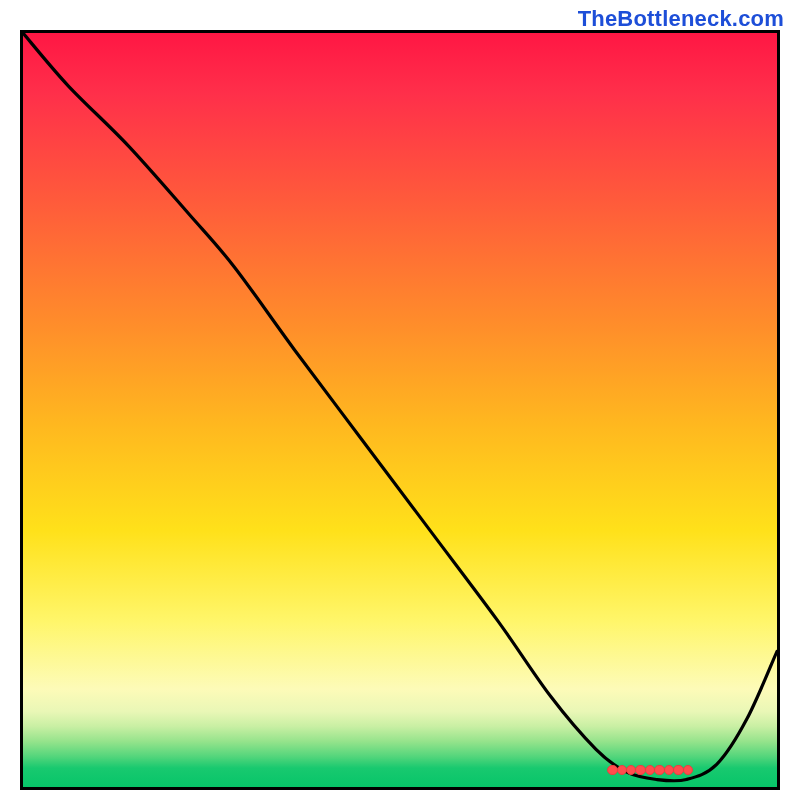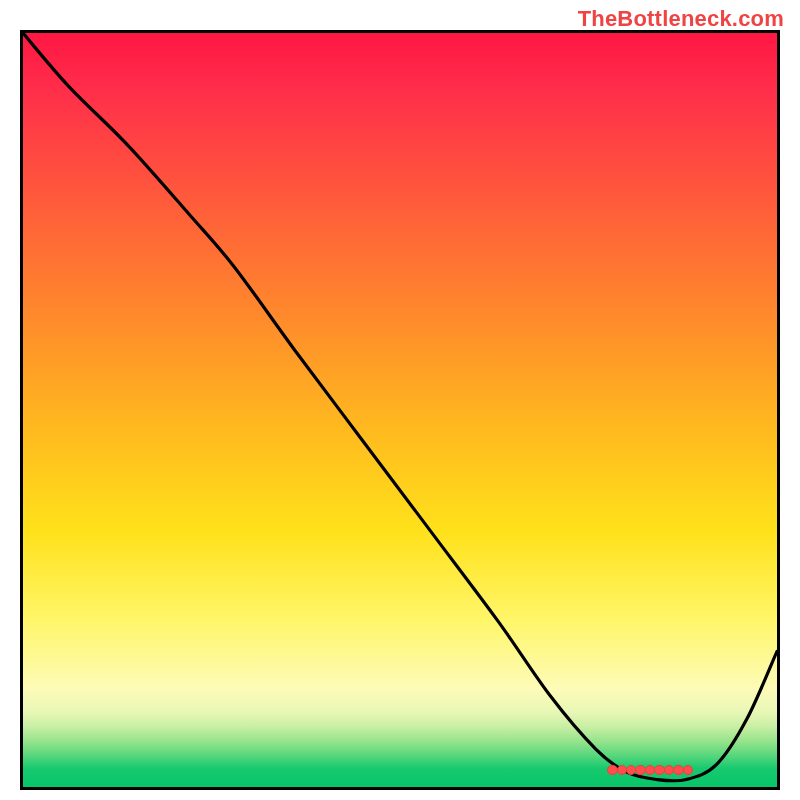--- a/index.html
+++ b/index.html
@@ -15,21 +15,21 @@
     position: relative;
     width: 800px;
     height: 800px;
   }
   .watermark {
     position: absolute;
     top: 6px;
     right: 16px;
     font-size: 22px;
     font-weight: 600;
-    color: #ef4444;
+    color: #1d4ed8;
     letter-spacing: 0.2px;
     user-select: none;
   }
   .plot {
     position: absolute;
     left: 20px;
     top: 30px;
     width: 760px;
     height: 760px;
     border: 3px solid #000;

